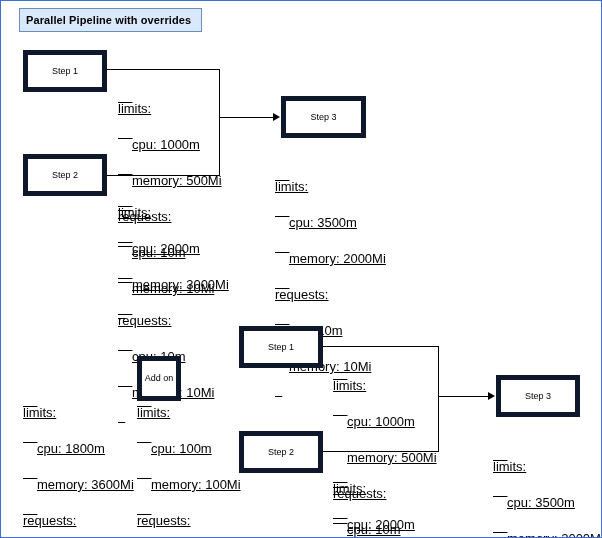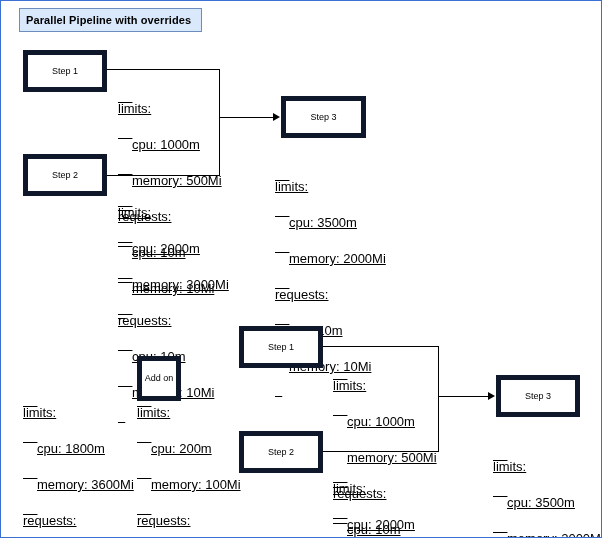--- a/index.html
+++ b/index.html
@@ -156,21 +156,21 @@
     <span class="hd">limits:</span>
     <span class="ind">cpu: 1800m</span>
     <span class="ind">memory: 3600Mi</span>
     <span class="hd">requests:</span>
     
     
   </div>
 
   <div class="spec" style="left:136px; top:382px;">
     <span class="hd">limits:</span>
-    <span class="ind">cpu: 200m</span>
+    <span class="ind">cpu: 100m</span>
     <span class="ind">memory: 100Mi</span>
     <span class="hd">requests:</span>
     
     
   </div>
 
   <div class="spec" style="left:332px; top:355px;">
     <span class="hd">limits:</span>
     <span class="ind">cpu: 1000m</span>
     <span class="ind">memory: 500Mi</span>

